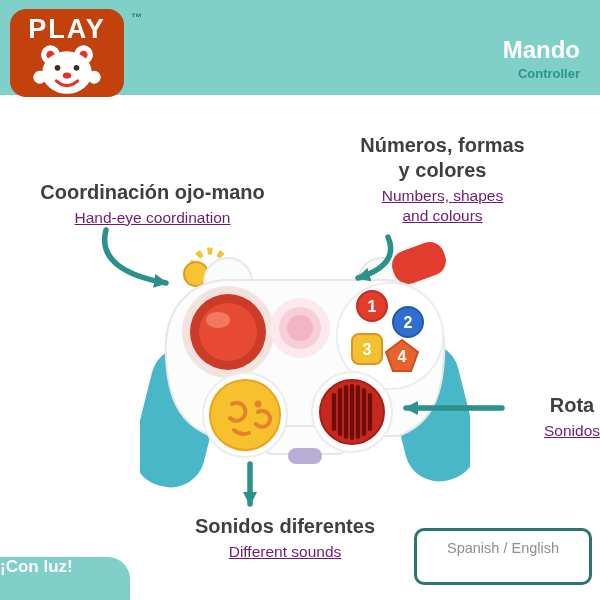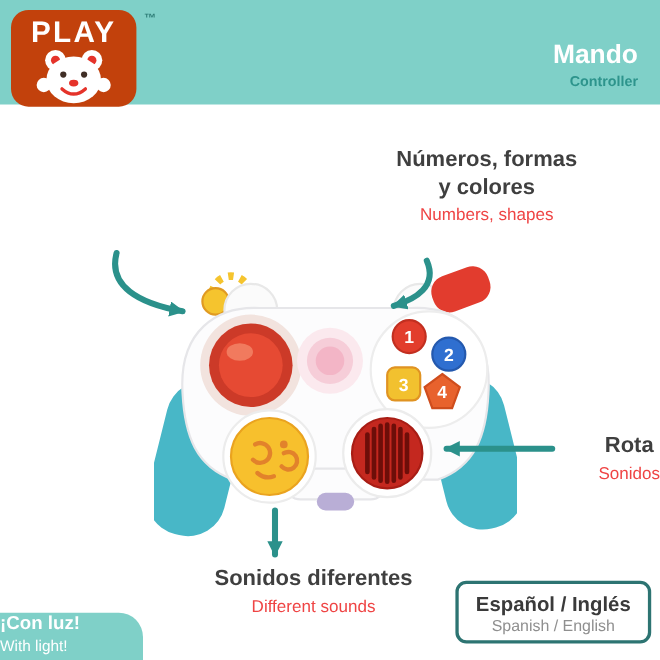--- a/index.html
+++ b/index.html
@@ -13,21 +13,21 @@
             padding-top:7px;box-sizing:border-box;}
   .brand{color:#fff;font-weight:bold;font-size:27px;letter-spacing:2px;line-height:1;}
   .tm{position:absolute;top:11px;left:131px;font-size:11px;font-weight:bold;color:#2d7c76;}
   .header-titles{position:absolute;top:37px;right:20px;text-align:right;}
   .product-title{color:#ffffff;font-size:24px;font-weight:bold;line-height:1.1;}
   .product-subtitle{color:#2d948c;font-size:13px;font-weight:bold;margin-top:3px;}
 
   
   .callout{position:absolute;text-align:center;}
   .callout .t{font-size:20px;font-weight:bold;color:#3f3f3f;line-height:1.25;}
-  .callout .s{font-size:15.5px;color:#ef4444;line-height:1.3;margin-top:3px;}
+  .callout .s{font-size:15.5px;color:#701a75;line-height:1.3;margin-top:3px;text-decoration:underline;}
   .co-hand-eye{left:15px;top:180px;width:275px;}
   .co-numbers{left:330px;top:133px;width:225px;}
   .co-rotate{left:524px;top:393px;width:96px;}
   .co-sounds{left:135px;top:514px;width:300px;}
 
   
   .light-box{position:absolute;left:0;top:533px;width:130px;height:67px;background:#7fd0c8;
              border-top-right-radius:22px;color:#fff;text-align:left;padding-top:0;
              box-sizing:border-box;margin-top:24px;}
   .light-box .t{font-size:17px;font-weight:bold;}
@@ -65,28 +65,33 @@
       <path d="M21 32 Q30 40 39 32" stroke="#e5332a" stroke-width="2.6" fill="none" stroke-linecap="round"></path>
     </svg>
   </div>
   <div class="tm">™</div>
 
   <div class="header-titles">
     <div class="product-title">Mando</div>
     <div class="product-subtitle">Controller</div>
   </div>
 
+  <div class="callout co-hand-eye">
+    <div class="t">Coordinación ojo-mano</div>
+    <div class="s">Hand-eye coordination</div>
+  </div>
 
   <div class="callout co-numbers">
     <div class="t">
       <div>Números, formas</div>
       <div>y colores</div>
     </div>
     <div class="s">
       <div>Numbers, shapes</div>
+      <div>and colours</div>
     </div>
   </div>
 
   <div class="callout co-rotate">
     <div class="t">Rota</div>
     <div class="s">Sonidos</div>
   </div>
 
   <div class="callout co-sounds">
     <div class="t">Sonidos diferentes</div>
@@ -169,21 +174,19 @@
       </marker>
     </defs>
     <path d="M 106 230 C 98 260, 126 276, 166 283" stroke="#2b918b" stroke-width="5.5" fill="none" stroke-linecap="round" marker-end="url(#ah)"></path>
     <path d="M 388 237 C 398 260, 378 272, 358 278" stroke="#2b918b" stroke-width="5.5" fill="none" stroke-linecap="round" marker-end="url(#ah)"></path>
     <path d="M 502 408 L 406 408" stroke="#2b918b" stroke-width="5.5" fill="none" stroke-linecap="round" marker-end="url(#ah)"></path>
     <path d="M 250 464 L 250 504" stroke="#2b918b" stroke-width="5.5" fill="none" stroke-linecap="round" marker-end="url(#ah)"></path>
   </svg>
 
   <div class="light-box">
     <div class="t">¡Con luz!</div>
-    <div class="s">With light!</div>
   </div>
 
   <div class="lang-box">
-    <div class="t">Español / Inglés</div>
     <div class="s">Spanish / English</div>
   </div>
 
 </div>
 
 </body></html>

